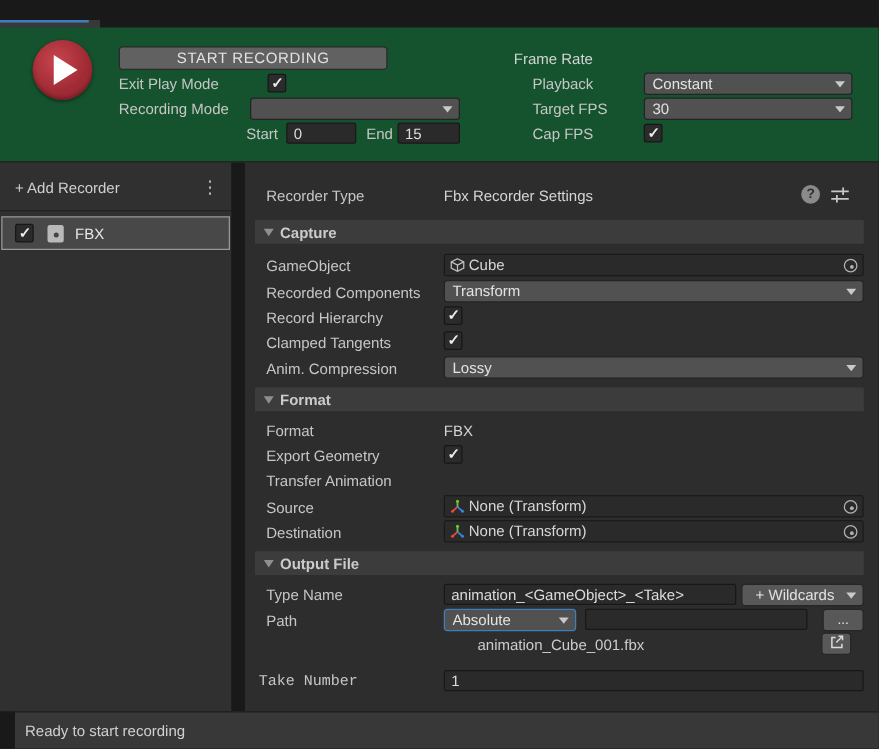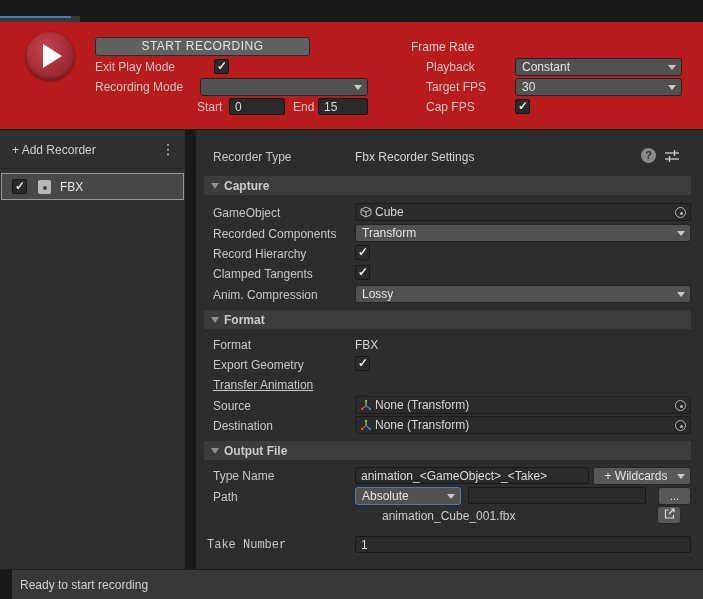--- a/index.html
+++ b/index.html
@@ -13,21 +13,21 @@
     overflow:hidden;
   }
   
   .titlebar { position:absolute; left:0; top:16px; width:703px; height:22px; background:#191919; }
   .tab { position:absolute; left:0; top:0; width:80px; height:22px; background:#383838; }
   .tab-stripe { position:absolute; left:0; top:0; width:71px; height:2px; background:var(--accent,#3d7ebf); }
   .tab-label { position:absolute; left:10px; top:4px; color:#d8d8d8; }
   .winbtns { position:absolute; right:4px; top:1px; height:20px; display:flex; align-items:center; gap:6px; }
   .winbtn { color:#b4b4b4; font-size:13px; width:15px; text-align:center; cursor:default; }
   
-  .toolbar { position:absolute; left:0; top:22px; width:703px; height:108px; background:#b91c1c; border-bottom:1px solid #1e1e1e; }
+  .toolbar { position:absolute; left:0; top:22px; width:703px; height:108px; background:#14532d; border-bottom:1px solid #1e1e1e; }
   .playbtn { position:absolute; left:26px; top:10px; width:48px; height:48px; border-radius:50%;
     background:radial-gradient(circle at 40% 35%, #c8454f 0%, #a22c36 55%, #8c232d 100%);
     box-shadow:0 1px 3px rgba(0,0,0,.5), inset 0 -2px 3px rgba(0,0,0,.25); }
   .play-tri { position:absolute; left:17px; top:12px; width:0; height:0;
     border-top:12px solid transparent; border-bottom:12px solid transparent; border-left:19px solid #ffffff; }
   .bigbtn { position:absolute; left:95px; top:15px; width:215px; height:19px; background:#616161;
     border:1px solid #2b2b2b; border-radius:3px; color:#e2e2e2; text-align:center; line-height:17px; letter-spacing:.5px; }
   .lbl { position:absolute; white-space:nowrap; color:#c6c6c6; }
   .lbl.bright { color:#d4d4d4; }
   
@@ -196,21 +196,21 @@
     <span class="fold"></span>
     <span class="band-title">Format</span>
   </div>
 
   <span class="lbl" style="left:17px; top:208px;">Format</span>
   <span class="lbl bright" style="left:159px; top:208px;">FBX</span>
 
   <span class="lbl" style="left:17px; top:228px;">Export Geometry</span>
   <span class="cb checked" style="left:159px; top:226px;"></span>
 
-  <span class="lbl" style="left:17px; top:248px;text-decoration:underline;">Transfer Animation</span>
+  <span class="lbl" style="left:17px; top:248px;">Transfer Animation</span>
 
   <span class="lbl" style="left:17px; top:269px;">Source</span>
   <div class="objfield" style="left:159px; top:266px; width:336px;">
     <span class="icon-wrap">
       <svg width="12" height="12" viewBox="0 0 12 12">
         <line x1="6" y1="6.5" x2="6" y2="2" stroke="#71c837" stroke-width="1.4"></line>
         <line x1="6" y1="6.5" x2="2" y2="10" stroke="#e04b3f" stroke-width="1.4"></line>
         <line x1="6" y1="6.5" x2="10" y2="10" stroke="#3b82d8" stroke-width="1.4"></line>
         <circle cx="6" cy="2" r="1.2" fill="#71c837"></circle>
           <circle cx="2" cy="10" r="1.2" fill="#e04b3f"></circle>

